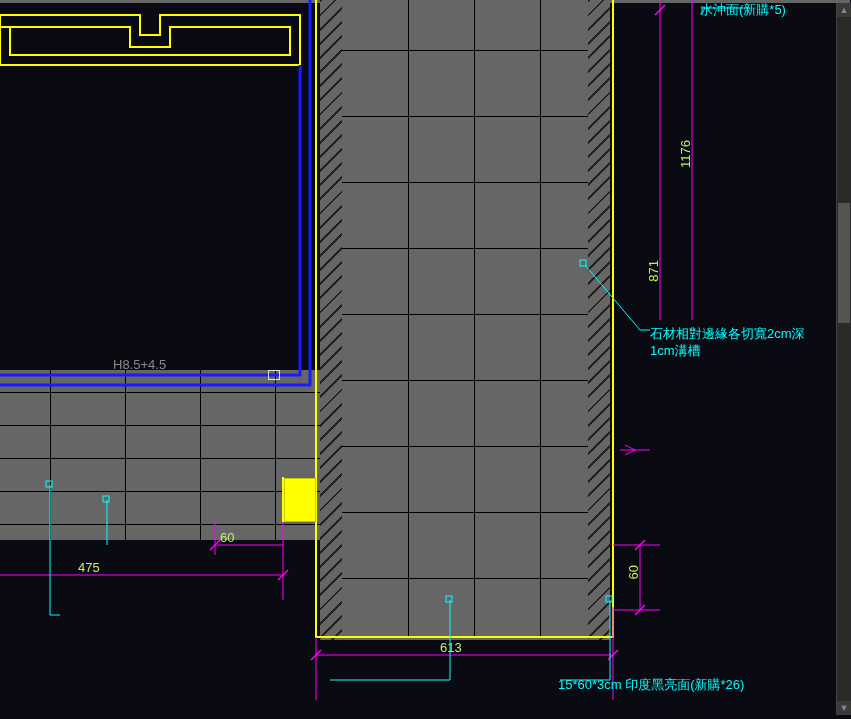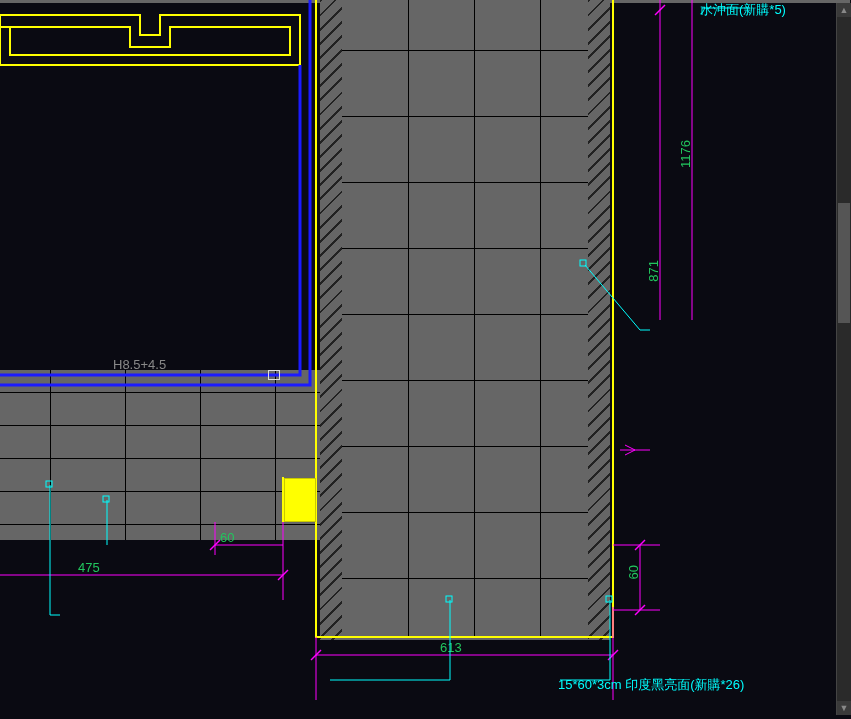--- a/index.html
+++ b/index.html
@@ -7,21 +7,21 @@
 .floor-left{position:absolute;left:0;top:370px;width:320px;height:170px;background:#666}
 .floor-line{position:absolute;height:1px;background:#000;width:100%}
 .floor-v{position:absolute;width:1px;background:#000;height:100%}
 .column{position:absolute;left:320px;top:0;width:290px;height:640px;background:#666}
 .col-side{position:absolute;top:0;width:22px;height:640px;background:repeating-linear-gradient(135deg,#222 0 2px,#666 2px 10px)}
 .col-side.left{left:320px}
 .col-side.right{left:588px}
 .col-line-h{position:absolute;height:1px;background:#000}
 .col-line-v{position:absolute;width:1px;background:#000}
 .yellow-block{position:absolute;left:284px;top:478px;width:30px;height:42px;background:#ff0;border:1px solid #c9c900}
-.mag-text{position:absolute;color:#22c55e;font-size:13px;white-space:nowrap}
+.mag-text{position:absolute;color:#bef264;font-size:13px;white-space:nowrap}
 .cyan-text{position:absolute;color:#0ff;font-size:13px;white-space:nowrap;line-height:1.3}
 .grey-text{position:absolute;color:#888;font-size:13px}
 svg{position:absolute;overflow:visible}
 .cyan-leader{stroke:#0ff;stroke-width:1;fill:none}
 .mag-dim{stroke:#f0f;stroke-width:1;fill:none}
 .yellow-poly{stroke:#ff0;stroke-width:2;fill:none}
 .blue-poly{stroke:#1b1bff;stroke-width:3;fill:none}
 .mag-tick{stroke:#f0f;stroke-width:1.5}
 </style>
 </head>
@@ -130,20 +130,24 @@
     <polyline class="cyan-leader" points="750,8 702,8 702,15"></polyline>
 
     <rect x="46" y="481" width="6" height="6" fill="none" stroke="#0ff"></rect>
     <rect x="103" y="496" width="6" height="6" fill="none" stroke="#0ff"></rect>
     <rect x="446" y="596" width="6" height="6" fill="none" stroke="#0ff"></rect>
     <rect x="606" y="596" width="6" height="6" fill="none" stroke="#0ff"></rect>
     <rect x="580" y="260" width="6" height="6" fill="none" stroke="#0ff"></rect>
   </svg>
 
   <div class="cyan-text" style="left:558px;top:677px;width:295px">15*60*3cm 印度黑亮面(新購*26)</div>
+  <div class="cyan-text" style="left:650px;top:326px">
+    <span>石材相對邊緣各切寬2cm深</span><br>
+    <span>1cm溝槽</span>
+  </div>
 
   <div style="position:absolute;right:0;top:3px;width:14px;height:712px;background:#2a2a2a;border-left:1px solid #444">
     <div style="position:absolute;top:0;width:14px;height:14px;background:#3a3a3a;color:#888;text-align:center;font-size:9px;line-height:14px">▲</div>
     <div style="position:absolute;top:200px;width:12px;left:1px;height:120px;background:#555"></div>
     <div style="position:absolute;bottom:0;width:14px;height:14px;background:#3a3a3a;color:#888;text-align:center;font-size:9px;line-height:14px">▼</div>
   </div>
 
 </div>
 
 </body></html>

